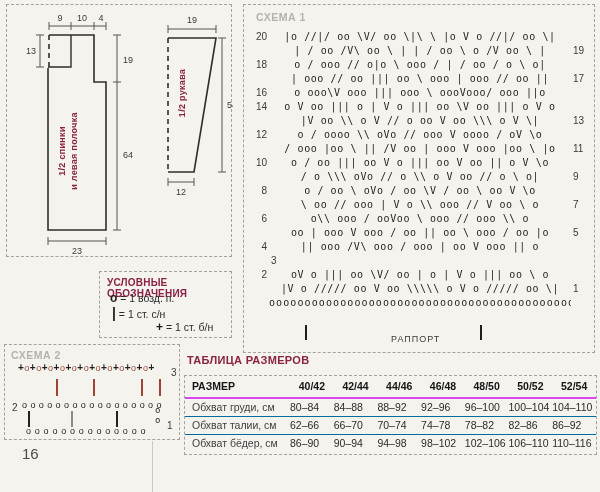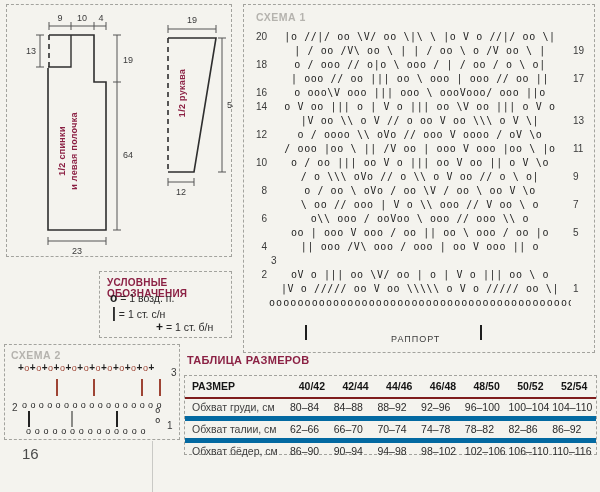--- a/index.html
+++ b/index.html
@@ -44,24 +44,24 @@
   .c2bar{position:absolute;width:2px;}
   #c2edge{position:absolute;left:150px;top:60px;font-family:"DejaVu Sans Mono",monospace;
     font-size:9px;line-height:10px;color:#1e1e1e;width:8px;word-break:break-all;}
 
   
   #table-title{position:absolute;left:187px;top:354px;font-size:11px;font-weight:bold;color:#8b2144;letter-spacing:.3px;}
   #panel-table{left:184px;top:375px;width:413px;height:80px;}
   #size-table{border-collapse:collapse;width:100%;table-layout:fixed;}
   #size-table th,#size-table td{padding:0;font-size:10.5px;line-height:17px;
     white-space:nowrap;overflow:hidden;}
-  #size-table th{font-weight:bold;color:#151515;line-height:21px;border-bottom:2px solid #7f1d1d;}
+  #size-table th{font-weight:bold;color:#151515;line-height:21px;border-bottom:2px solid #d946ef;}
   #size-table th:first-child,#size-table td:first-child{text-align:left;padding-left:7px;width:98px;}
   #size-table td:first-child{color:#3f3f3f;}
-  #size-table tr+tr td{border-top:5px solid #0369a1;}
+  #size-table tr+tr td{border-top:1px solid #0369a1;}
 
   #page-number{position:absolute;left:22px;top:445px;font-size:15px;color:#4a4a4a;}
   #col-divider{position:absolute;left:152px;top:441px;width:1px;height:51px;background:#c9c9c5;}
 
   svg text{font-family:"Liberation Sans",sans-serif;}
   .dim{font-size:9px;fill:#3a3a3a;}
   .piece-label{font-size:9px;font-weight:bold;fill:#8b2144;letter-spacing:.3px;}
 </style>
 </head>
 <body>

